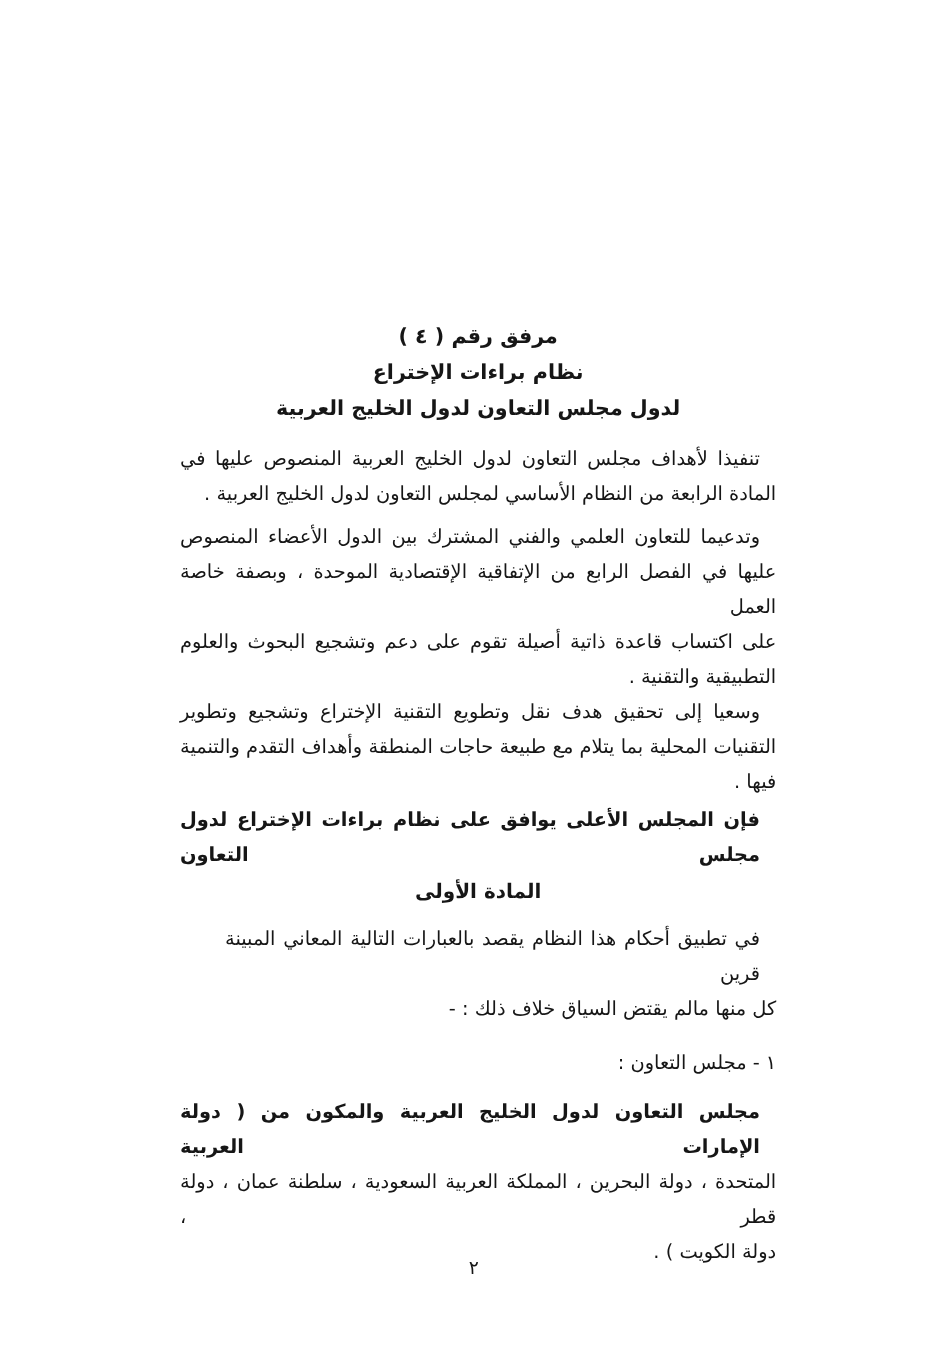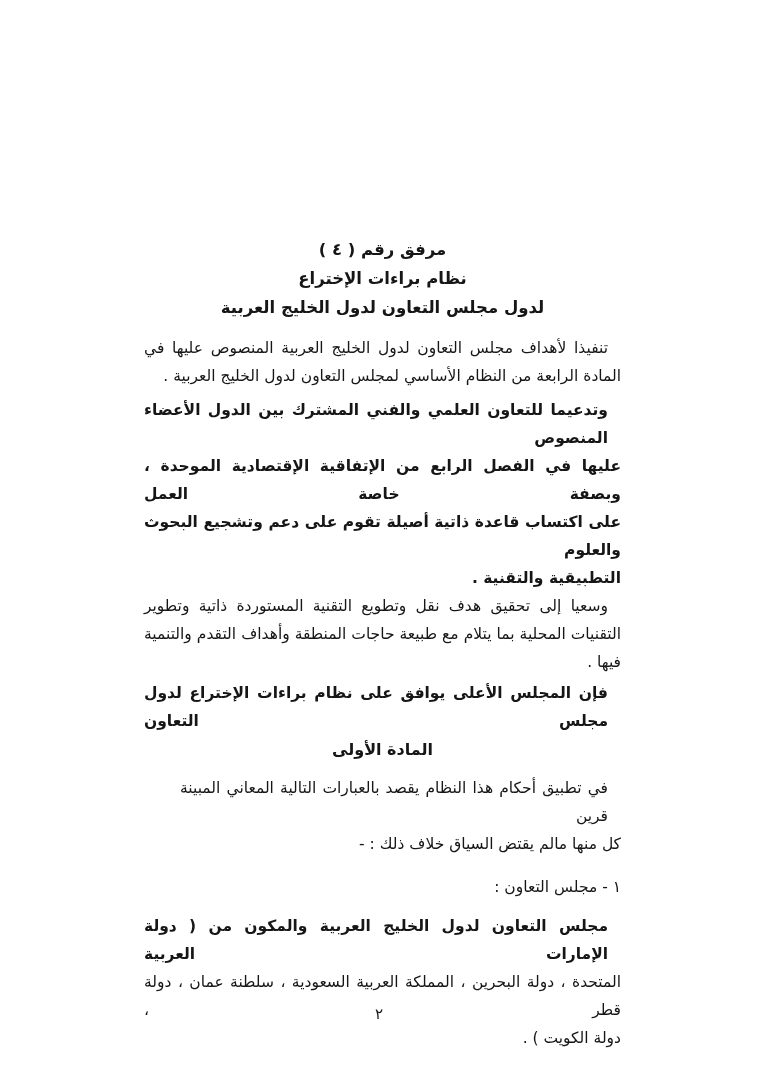--- a/index.html
+++ b/index.html
@@ -12,21 +12,21 @@
     width: 758px;
     height: 1078px;
     background: #ffffff;
     font-family: "DejaVu Sans", sans-serif;
     color: #161616;
     direction: rtl;
     overflow: hidden;
   }
   .content {
     position: absolute;
-    top: 235px;
+    top: 254px;
     right: 137px;
     width: 477px;
   }
   .tline {
     text-align: center;
     font-weight: bold;
     font-size: 16.5px;
     line-height: 29px;
   }
   .para {
@@ -47,21 +47,21 @@
     line-height: 28px;
     margin-top: 1px;
   }
   .item-label {
     font-weight: normal;
     font-size: 15.5px;
     line-height: 28px;
     margin-top: 15px;
   }
   .mt-p1 { margin-top: 12px; }
-  .mt-p2 { margin-top: 6px; font-weight: bold; }
+  .mt-p2 { margin-top: 6px; }
   .mt-p3 { margin-top: 0px; }
   .mt-p4 { margin-top: 3px; font-weight: bold; }
   .mt-p5 { margin-top: 10px; margin-left: 36px; }
   .mt-p6 { margin-top: 11px; }
   .page-number {
     position: absolute;
     top: 1005px;
     left: 0;
     width: 100%;
     text-align: center;
@@ -87,21 +87,21 @@
     </div>
 
     <div class="para mt-p2">
       <div class="line j ind">وتدعيما للتعاون العلمي والفني المشترك بين الدول الأعضاء المنصوص</div>
       <div class="line j">عليها في الفصل الرابع من الإتفاقية الإقتصادية الموحدة ، وبصفة خاصة العمل</div>
       <div class="line j">على اكتساب قاعدة ذاتية أصيلة تقوم على دعم وتشجيع البحوث والعلوم</div>
       <div class="line last">التطبيقية والتقنية .</div>
     </div>
 
     <div class="para mt-p3">
-      <div class="line j ind">وسعيا إلى تحقيق هدف نقل وتطويع التقنية المستوردة ذاتية وتطوير</div>
+      <div class="line j ind">وسعيا إلى تحقيق هدف نقل وتطويع التقنية الإختراع وتشجيع وتطوير</div>
       <div class="line j">التقنيات المحلية بما يتلام مع طبيعة حاجات المنطقة وأهداف التقدم والتنمية</div>
       <div class="line last">فيها .</div>
     </div>
 
     <div class="para mt-p4">
       <div class="line j ind">فإن المجلس الأعلى يوافق على نظام براءات الإختراع لدول مجلس التعاون</div>
     </div>
 
     <div class="heading">المادة الأولى</div>
 

